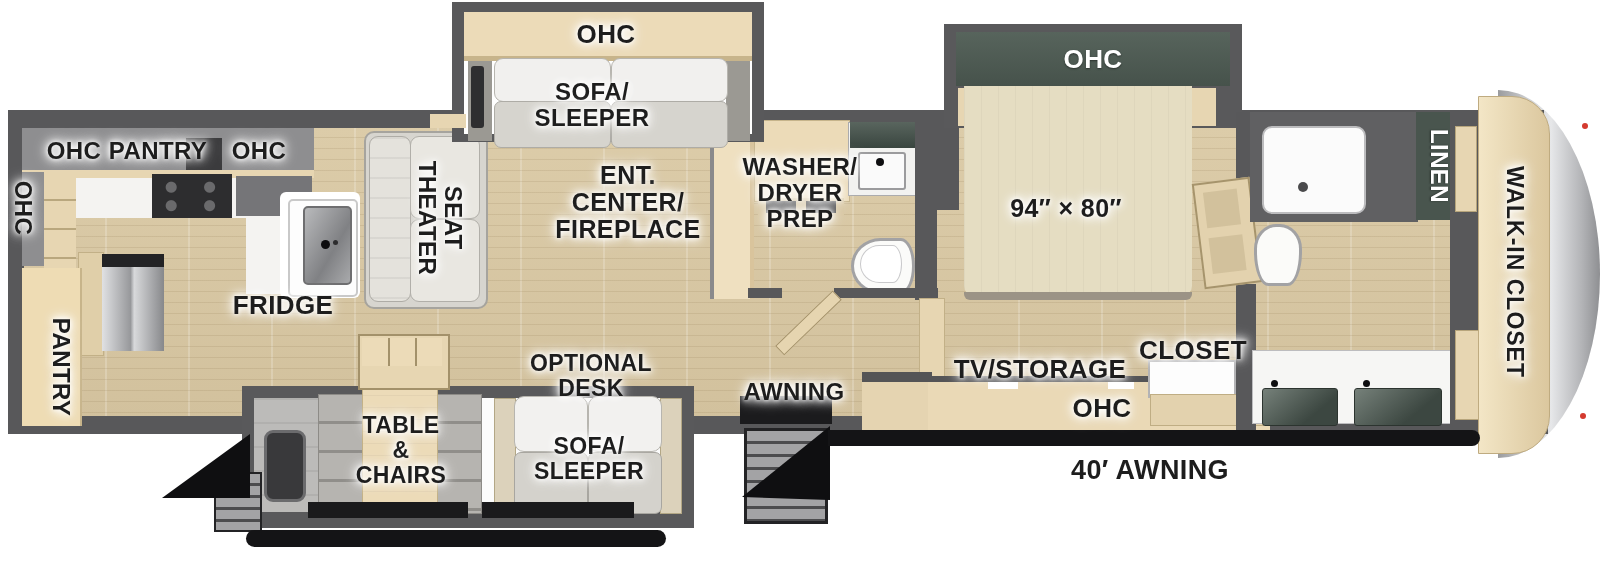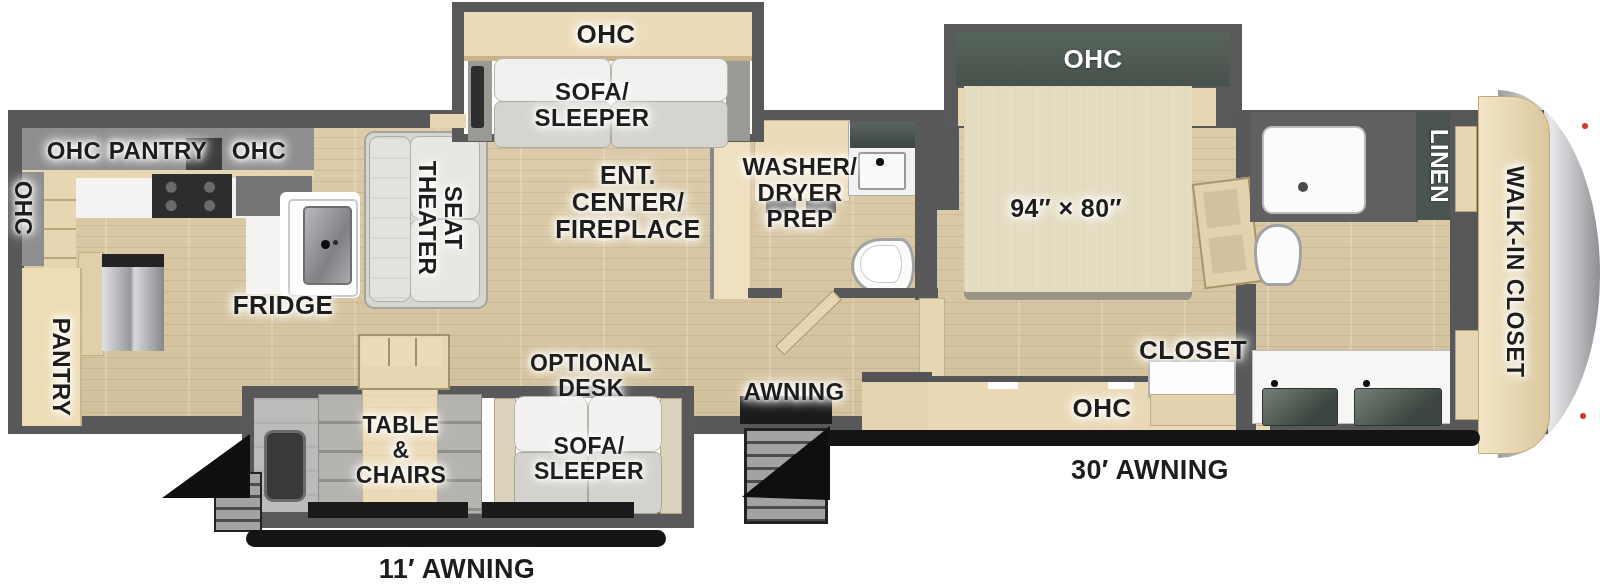--- a/index.html
+++ b/index.html
@@ -357,17 +357,17 @@
   <div class="lbl vlbl" id="L-pantry">PANTRY</div>
   <div class="lbl" id="L-fridge">FRIDGE</div>
   <div class="lbl" id="L-table">TABLE
 &amp;
 CHAIRS</div>
   <div class="lbl" id="L-desk">OPTIONAL
 DESK</div>
   <div class="lbl" id="L-sofa-bot">SOFA/
 SLEEPER</div>
   <div class="lbl" id="L-cabinet">AWNING</div>
+  <div class="lbl" id="L-tv">TV/STORAGE</div>
   <div class="lbl" id="L-hamper">CLOSET</div>
   <div class="lbl" id="L-ohc-bot">OHC</div>
-  <div class="lbl" id="L-awn20">30′ AWNING</div>
-  <div class="lbl" id="L-awn11">11′ AWNING</div>
+  <div class="lbl" id="L-awn20">40′ AWNING</div>
 </div>
 
 </body></html>

